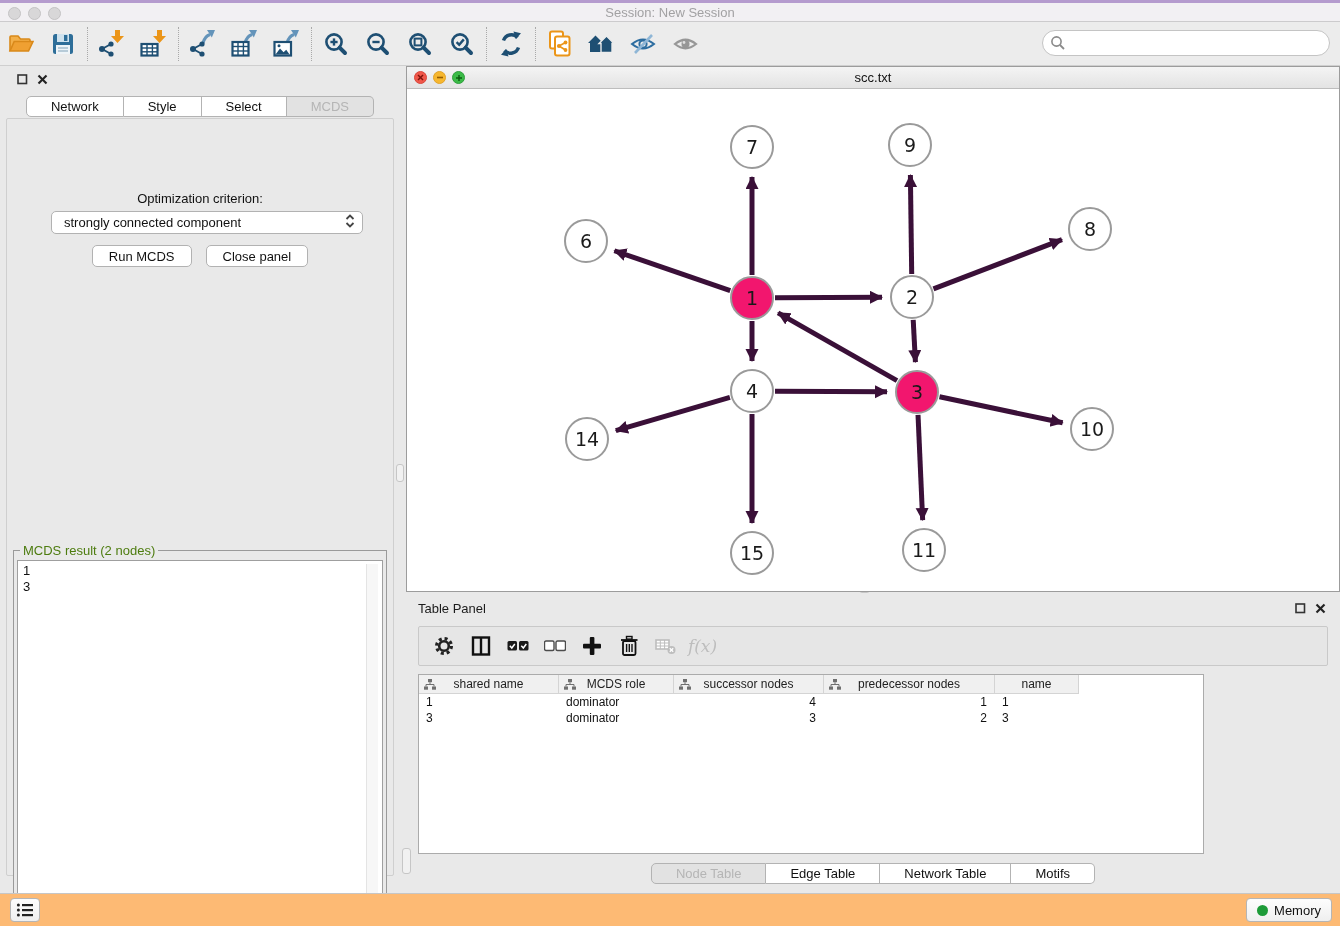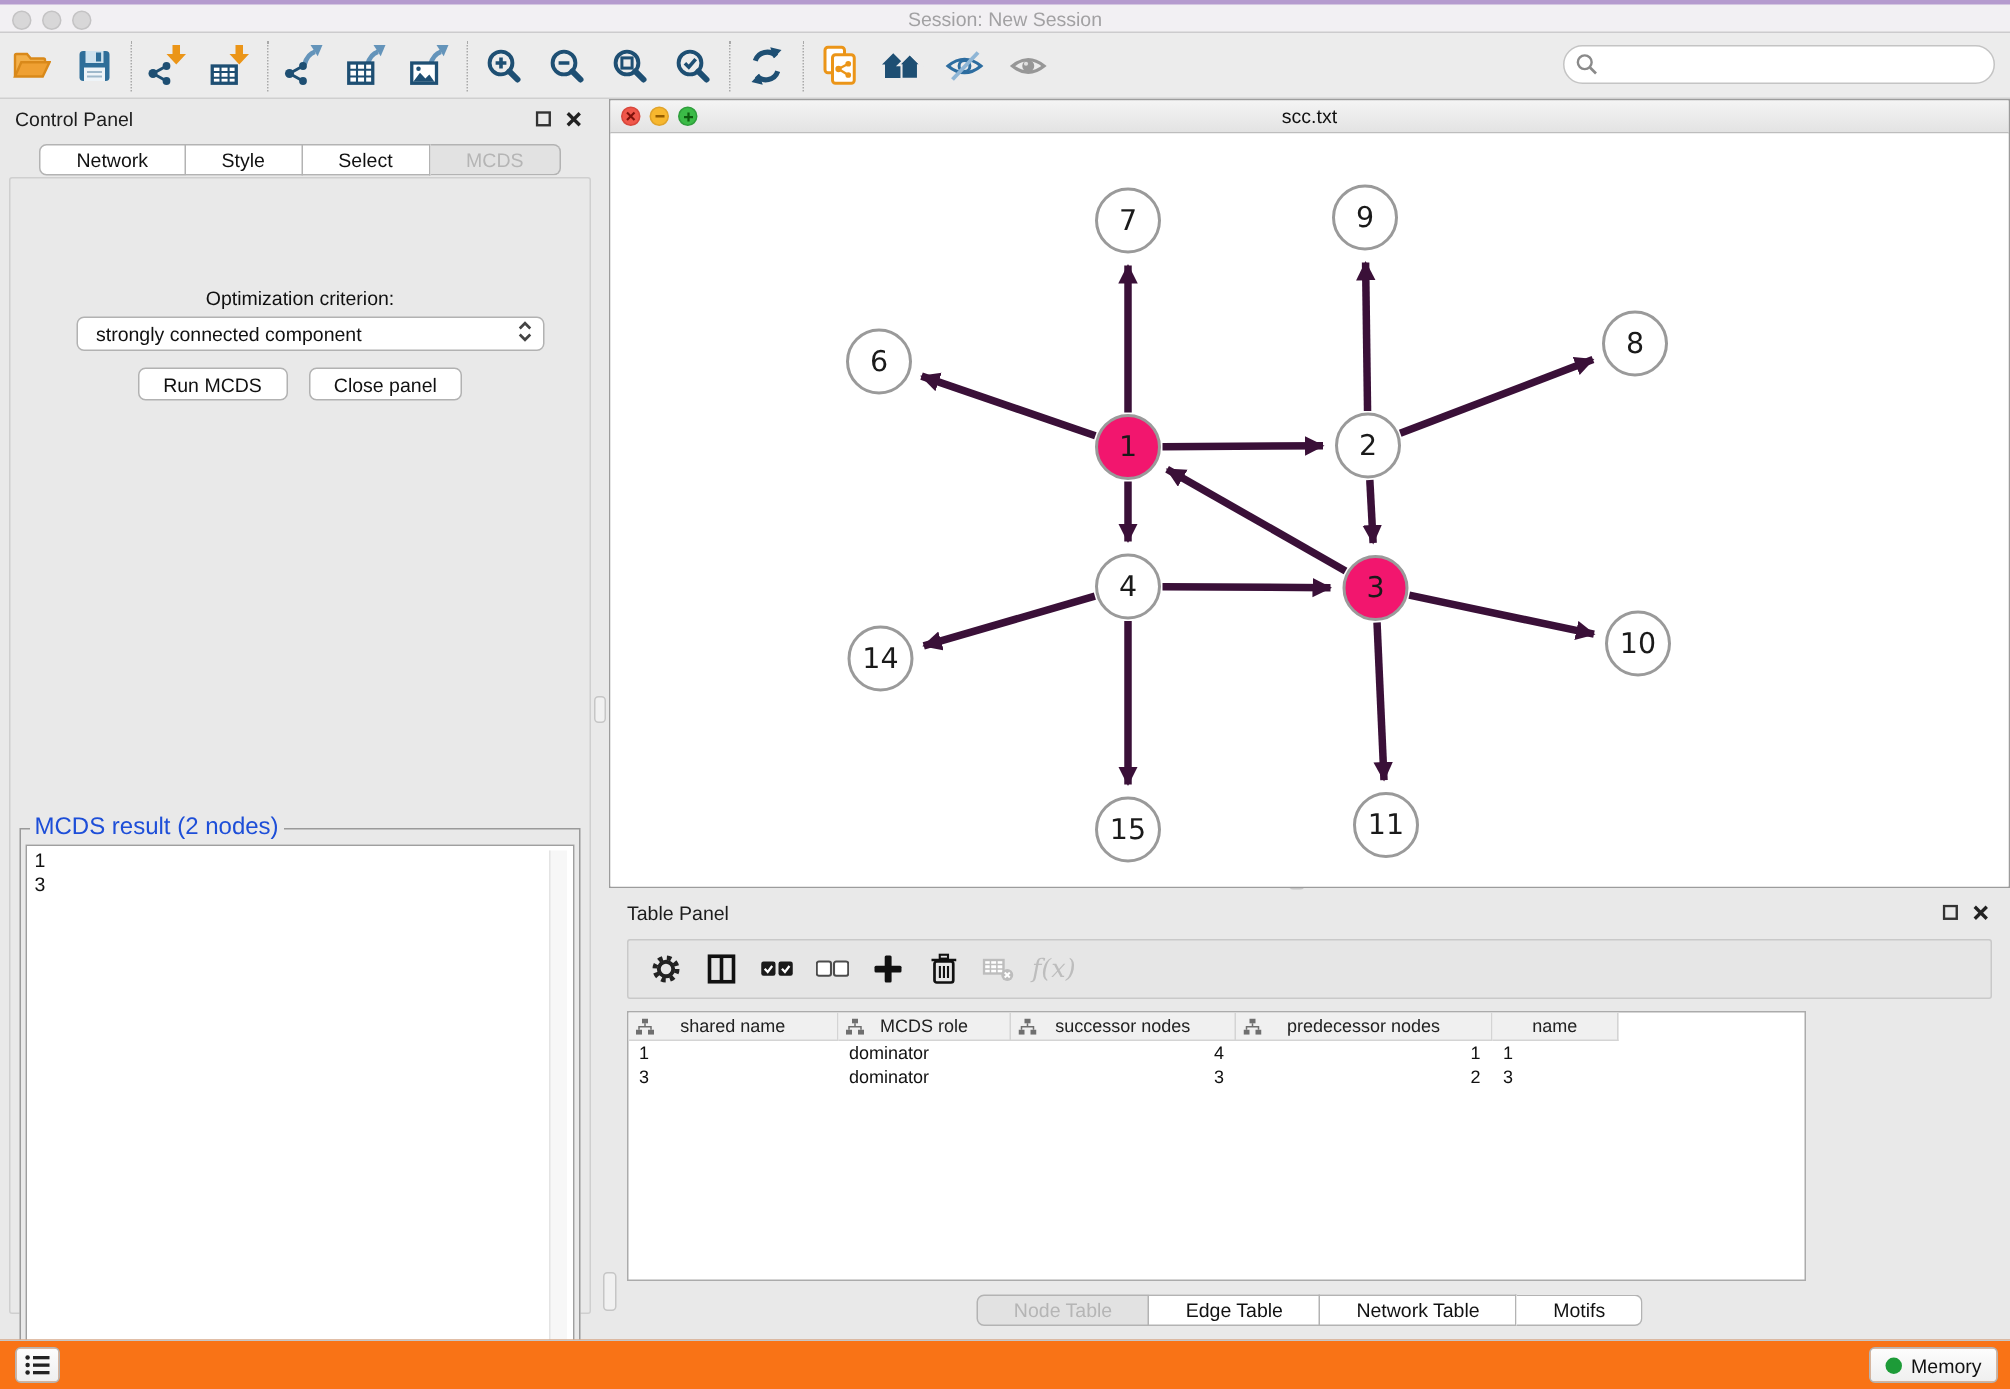--- a/index.html
+++ b/index.html
@@ -46,21 +46,21 @@
   .opt-label{ position:absolute; left:0; right:0; top:72px; text-align:center; font-size:13px; color:#111; }
   .dropdown{ position:absolute; left:44px; top:92px; width:312px; height:23px; background:#fff;
     border:1px solid #b2b2b2; border-radius:5px; display:flex; align-items:center;
     font-size:13px; color:#111; padding-left:12px; }
   .dropdown .dd-stepper{ margin-left:auto; margin-right:6px; }
   .cp-buttons{ position:absolute; left:0; right:0; top:126px; display:flex; justify-content:center; gap:14px; }
   .pushbtn{ height:22px; padding:0 16px; background:#fff; border:1px solid #b2b2b2; border-radius:5px;
     font-size:13px; color:#111; display:flex; align-items:center; }
   .result-box{ position:absolute; left:6px; top:424px; width:374px; height:378px;
     border:1px solid #9a9a9a; background:#e9e9e9; }
-  .result-box legend{ font-size:16px; color:#1d4ed8; margin-left:6px; padding:0 3px; }
+  .result-box legend{ font-size:13px; color:#4d7c0f; margin-left:6px; padding:0 3px; }
   .result-text{ position:absolute; left:3px; right:3px; top:2px; bottom:3px; background:#fff;
     border:1px solid #9f9f9f; font-size:13px; color:#111; padding:2px 5px; line-height:16px; overflow:hidden; }
   .result-scroll{ position:absolute; right:4px; top:3px; bottom:4px; width:12px;
     background:#f7f7f7; border-left:1px solid #e4e4e4; }
   
   .netwin{ position:absolute; left:406px; top:66px; width:934px; height:526px;
     background:#fff; border:1px solid #9c9c9c; }
   .net-titlebar{ height:22px; background:linear-gradient(#f4f4f4,#e3e3e3);
     border-bottom:1px solid #bdbdbd; position:relative; }
   .net-traffic{ position:absolute; left:7px; top:4px; display:flex; gap:6px; }
@@ -79,21 +79,21 @@
     border:1px solid #ababab; overflow:hidden; }
   .dt-header{ display:flex; height:19px; font-size:12px; color:#222; }
   .dt-hcell{ background:#f0f0f0; border-right:1px solid #d4d4d4; border-bottom:1px solid #d4d4d4;
     display:flex; align-items:center; justify-content:center; gap:4px; position:relative; }
   .dt-hcell svg{ position:absolute; left:5px; top:4px; }
   .dt-row{ display:flex; height:16px; font-size:12px; color:#111; }
   .dt-cell{ display:flex; align-items:center; }
   .tp-tabs{ position:absolute; left:0; right:0; top:268px; display:flex; justify-content:center; }
   
   .statusbar{ position:absolute; left:0; top:893px; width:1340px; height:33px;
-    background:#f97316; border-top:1px solid #c6c6c6; }
+    background:#fdba74; border-top:1px solid #c6c6c6; }
   .sb-btn{ position:absolute; top:4px; height:24px; background:linear-gradient(#fdfdfd,#efefef);
     border:1px solid #b5b5b5; border-radius:4px; display:flex; align-items:center; justify-content:center; }
   .sb-list{ left:10px; width:30px; }
   .sb-mem{ right:8px; padding:0 10px; font-size:13px; color:#111; gap:6px; }
   .memdot{ width:11px; height:11px; border-radius:50%; background:#1d9b38; }
   
   .grip{ position:absolute; background:#f1f1f1; border:1px solid #c6c6c6; border-radius:3px; }
 </style>
 </head>
 <body>
@@ -268,21 +268,20 @@
     <svg width="16" height="16" viewBox="0 0 16 16">
       <circle cx="6.5" cy="6.5" r="4.6" fill="none" stroke="#8a8a8a" stroke-width="1.6"></circle>
       <line x1="10" y1="10" x2="14" y2="14" stroke="#8a8a8a" stroke-width="1.8"></line>
     </svg>
     <input type="text" placeholder="" style="">
   </div>
 </div>
 
 <div class="control-panel">
   <div class="panel-head cp-head">
-    <div class="ph-title">Control Panel</div>
     <div class="ph-btn">
       <svg width="11" height="11" viewBox="0 0 11 11">
         <rect x="1" y="1" width="8.5" height="8.5" fill="none" stroke="#333" stroke-width="1.6"></rect>
       </svg>
     </div>
     <div class="ph-btn">
       <svg width="11" height="11" viewBox="0 0 11 11">
         <line x1="1.5" y1="1.5" x2="9.5" y2="9.5" stroke="#222" stroke-width="2.2"></line>
         <line x1="9.5" y1="1.5" x2="1.5" y2="9.5" stroke="#222" stroke-width="2.2"></line>
       </svg>

